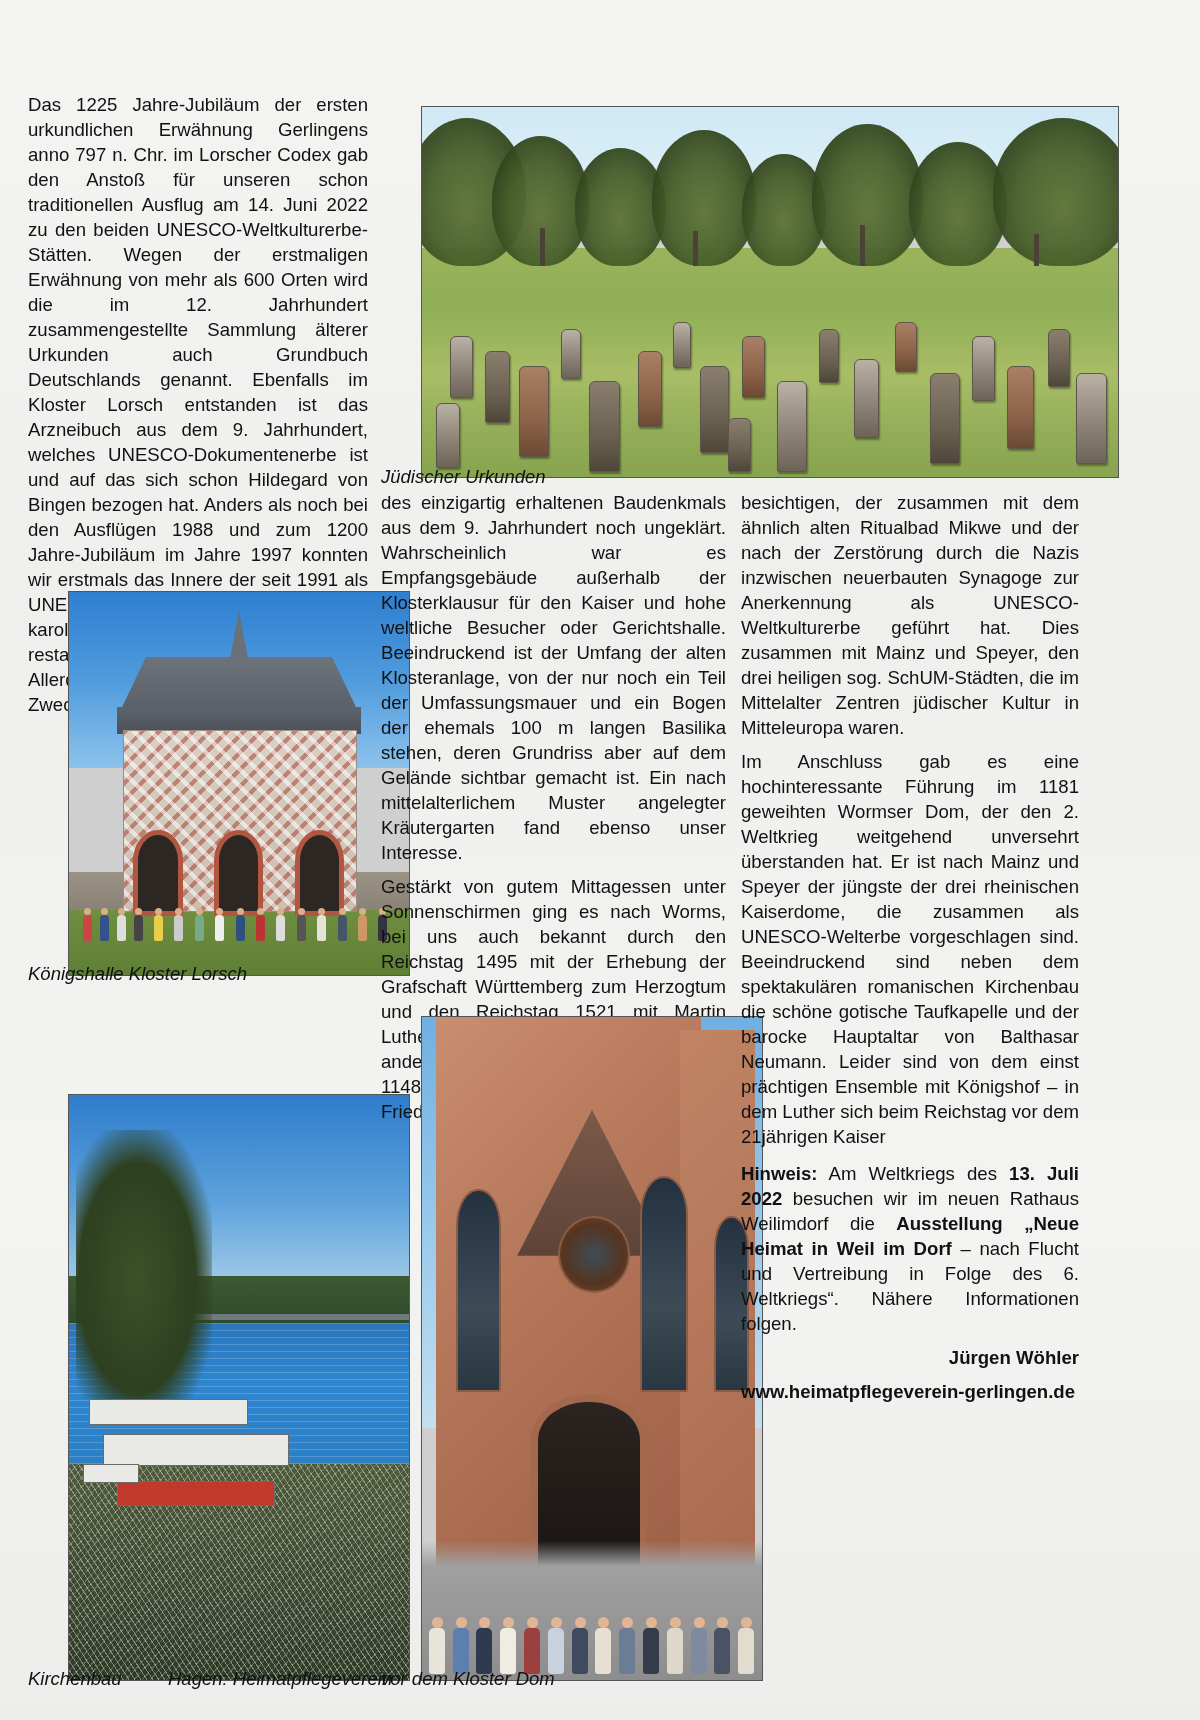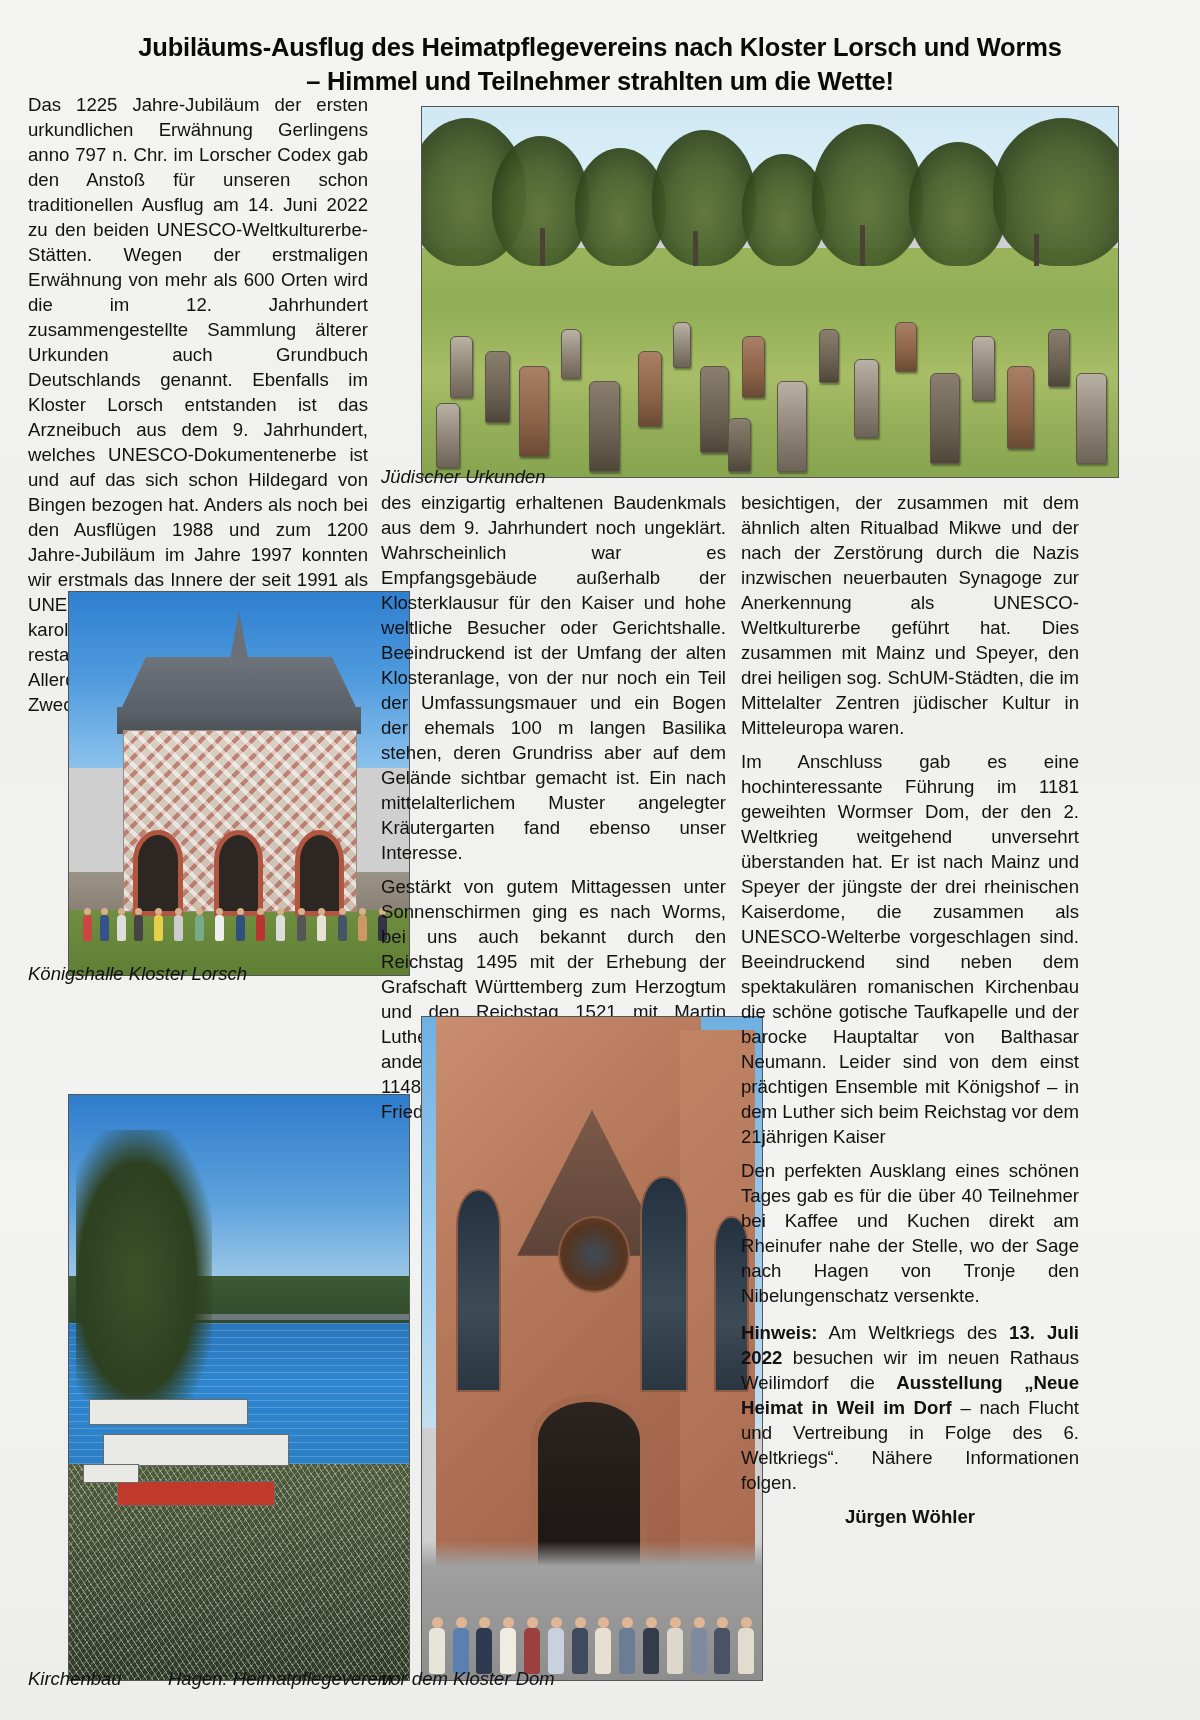--- a/index.html
+++ b/index.html
@@ -184,24 +184,20 @@
   .p2::before { content:""; position:absolute; top:-11px; left:3px; width:11px; height:11px;
                 border-radius:50%; background:#e0b694; }
 
   b, strong { font-weight: bold; }
 </style>
 </head>
 <body>
 
 <div class="page">
 
-  <h1 class="headline">
-    <span>Jubiläums-Ausflug des Heimatpflegevereins nach Kloster Lorsch und Worms</span>
-    <span class="l2">– Himmel und Teilnehmer strahlten um die Wette!</span>
-  </h1>
 
   <figure class="photo" id="photo-friedhof">
     <div class="inner">
       <div class="sky-band"></div>
       <div class="meadow"></div>
 
       <div class="tree-band">
         <div class="tree" style="left:-2%;  width:17%; height:100%;"></div>
         <div class="tree" style="left:10%;  width:14%; height:88%;"></div>
         <div class="tree" style="left:22%;  width:13%; height:80%;"></div>
@@ -330,24 +326,26 @@
         <div class="p2" style="left:86%; background:#4a5366;"></div>
         <div class="p2" style="left:93%; background:#e2dbce;"></div>
       </div>
     </div>
   </figure>
   <figcaption class="caption" id="cap-dom">vor dem Kloster Dom</figcaption>
 
   <div class="col" id="col3-top">
     <p>besichtigen, der zusammen mit dem ähnlich alten Ritualbad Mikwe und der nach der Zerstörung durch die Nazis inzwischen neuerbauten Synagoge zur Anerkennung als UNESCO-Weltkulturerbe geführt hat. Dies zusammen mit Mainz und Speyer, den drei heiligen sog. SchUM-Städten, die im Mittelalter Zentren jüdischer Kultur in Mitteleuropa waren.</p>
     <p>Im Anschluss gab es eine hochinteressante Führung im 1181 geweihten Wormser Dom, der den 2. Weltkrieg weitgehend unversehrt überstanden hat. Er ist nach Mainz und Speyer der jüngste der drei rheinischen Kaiserdome, die zusammen als UNESCO-Welterbe vorgeschlagen sind. Beeindruckend sind neben dem spektakulären romanischen Kirchenbau die schöne gotische Taufkapelle und der barocke Hauptaltar von Balthasar Neumann. Leider sind von dem einst prächtigen Ensemble mit Königshof – in dem Luther sich beim Reichstag vor dem 21jährigen Kaiser</p>
-    <p>Den perfekten Ausklang eines schönen Tages gab es für die über 40 Teilnehmer bei Kaffee und Kuchen direkt am Rheinufer nahe der Stelle, wo der Sage nach Hagen von Tronje den Nibelungenschatz versenkte.</p>
 
     <p style="margin-top:12px;">
       <b>Hinweis:</b><span> Am Weltkriegs des </span><b>13. Juli 2022</b><span> besuchen wir im neuen Rathaus Weilimdorf die </span><b>Ausstellung „Neue Heimat in Weil im Dorf</b><span> – nach Flucht und Vertreibung in Folge des 6. Weltkriegs“. Nähere Informationen folgen.</span>
     </p>
 
-    <p style="margin-top:8px; text-align:center;">
+    <p style="margin-top:8px; text-align:right;">
       <b>Jürgen Wöhler</b>
     </p>
+    <p style="margin-top:6px; text-align:left;">
+      <b>www.heimatpflegeverein-gerlingen.de</b>
+    </p>
   </div>
 
 </div>
 
 </body></html>

